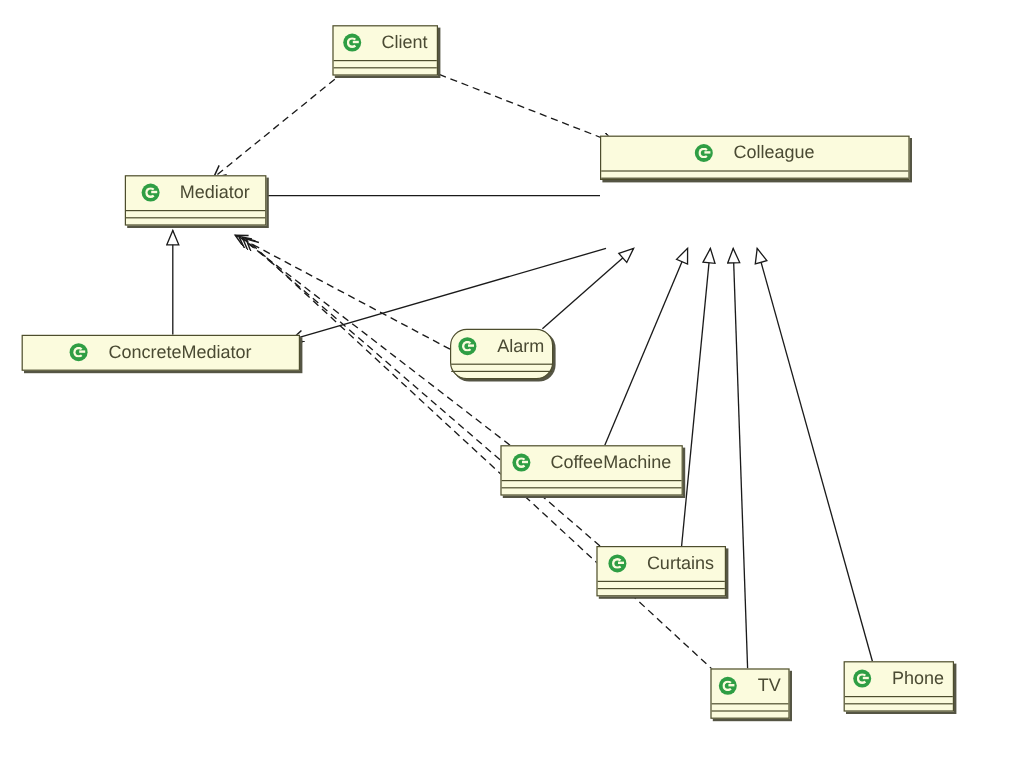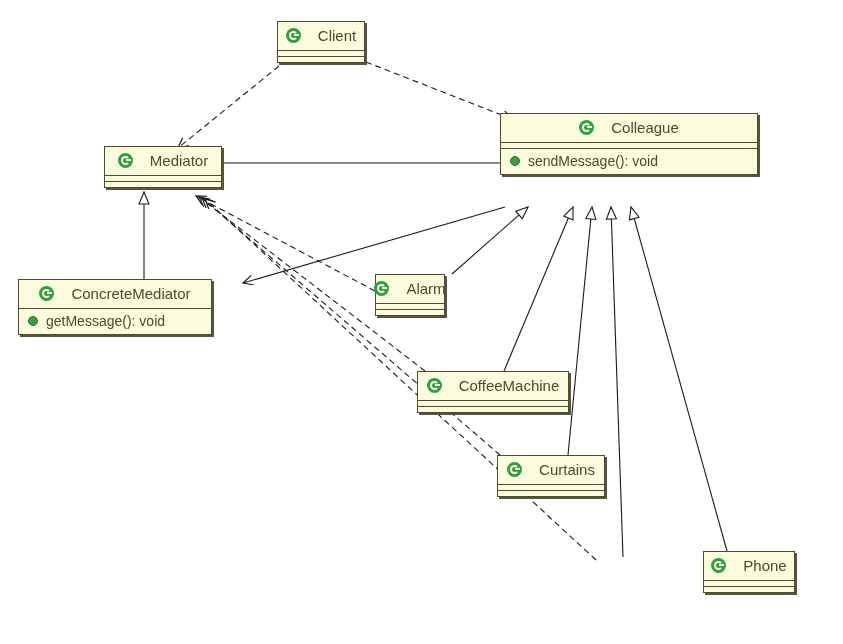--- a/index.html
+++ b/index.html
@@ -115,50 +115,40 @@
     <div class="cls-compartment cls-empty"></div>
   </div>
 
   <div class="uml-class" style="left:500px;top:113px;width:258px;">
     <div class="cls-title">
       <span class="icon-c"></span>
       <span>Colleague</span>
     </div>
     <div class="cls-compartment cls-empty"></div>
     <div class="cls-compartment">
-      <div class="cls-row">
-        <span class="vis-public"></span>
-        <span>sendMessage(): void</span>
-      </div>
     </div>
   </div>
 
   <div class="uml-class" style="left:88px;top:146px;width:118px;margin-left:16px;">
     <div class="cls-title">
       <span class="icon-c"></span>
       <span>Mediator</span>
     </div>
     <div class="cls-compartment cls-empty"></div>
     <div class="cls-compartment cls-empty"></div>
   </div>
 
-  <div class="uml-class" style="left:18px;top:279px;width:194px;">
+  <div class="uml-class" style="left:18px;top:279px;width:232px;">
     <div class="cls-title">
       <span class="icon-c"></span>
       <span>ConcreteMediator</span>
     </div>
-    <div class="cls-compartment">
-      <div class="cls-row">
-        <span class="vis-public"></span>
-        <span>getMessage(): void</span>
-      </div>
-    </div>
   </div>
 
-  <div class="uml-class" style="left:375px;top:274px;width:70px;">
+  <div class="uml-class" style="left:375px;top:274px;width:86px;border-radius:14px;">
     <div class="cls-title">
       <span class="icon-c"></span>
       <span>Alarm</span>
     </div>
     <div class="cls-compartment cls-empty"></div>
     <div class="cls-compartment cls-empty"></div>
   </div>
 
   <div class="uml-class" style="left:417px;top:371px;width:152px;">
     <div class="cls-title overflow-label">
@@ -171,20 +161,28 @@
 
   <div class="uml-class" style="left:497px;top:455px;width:108px;">
     <div class="cls-title overflow-label">
       <span class="icon-c"></span>
       <span>Curtains</span>
     </div>
     <div class="cls-compartment cls-empty"></div>
     <div class="cls-compartment cls-empty"></div>
   </div>
 
+  <div class="uml-class" style="left:592px;top:557px;width:66px;">
+    <div class="cls-title">
+      <span class="icon-c"></span>
+      <span>TV</span>
+    </div>
+    <div class="cls-compartment cls-empty"></div>
+    <div class="cls-compartment cls-empty"></div>
+  </div>
 
   <div class="uml-class" style="left:703px;top:551px;width:92px;text-align:right;">
     <div class="cls-title">
       <span class="icon-c"></span>
       <span>Phone</span>
     </div>
     <div class="cls-compartment cls-empty"></div>
     <div class="cls-compartment cls-empty"></div>
   </div>
 

